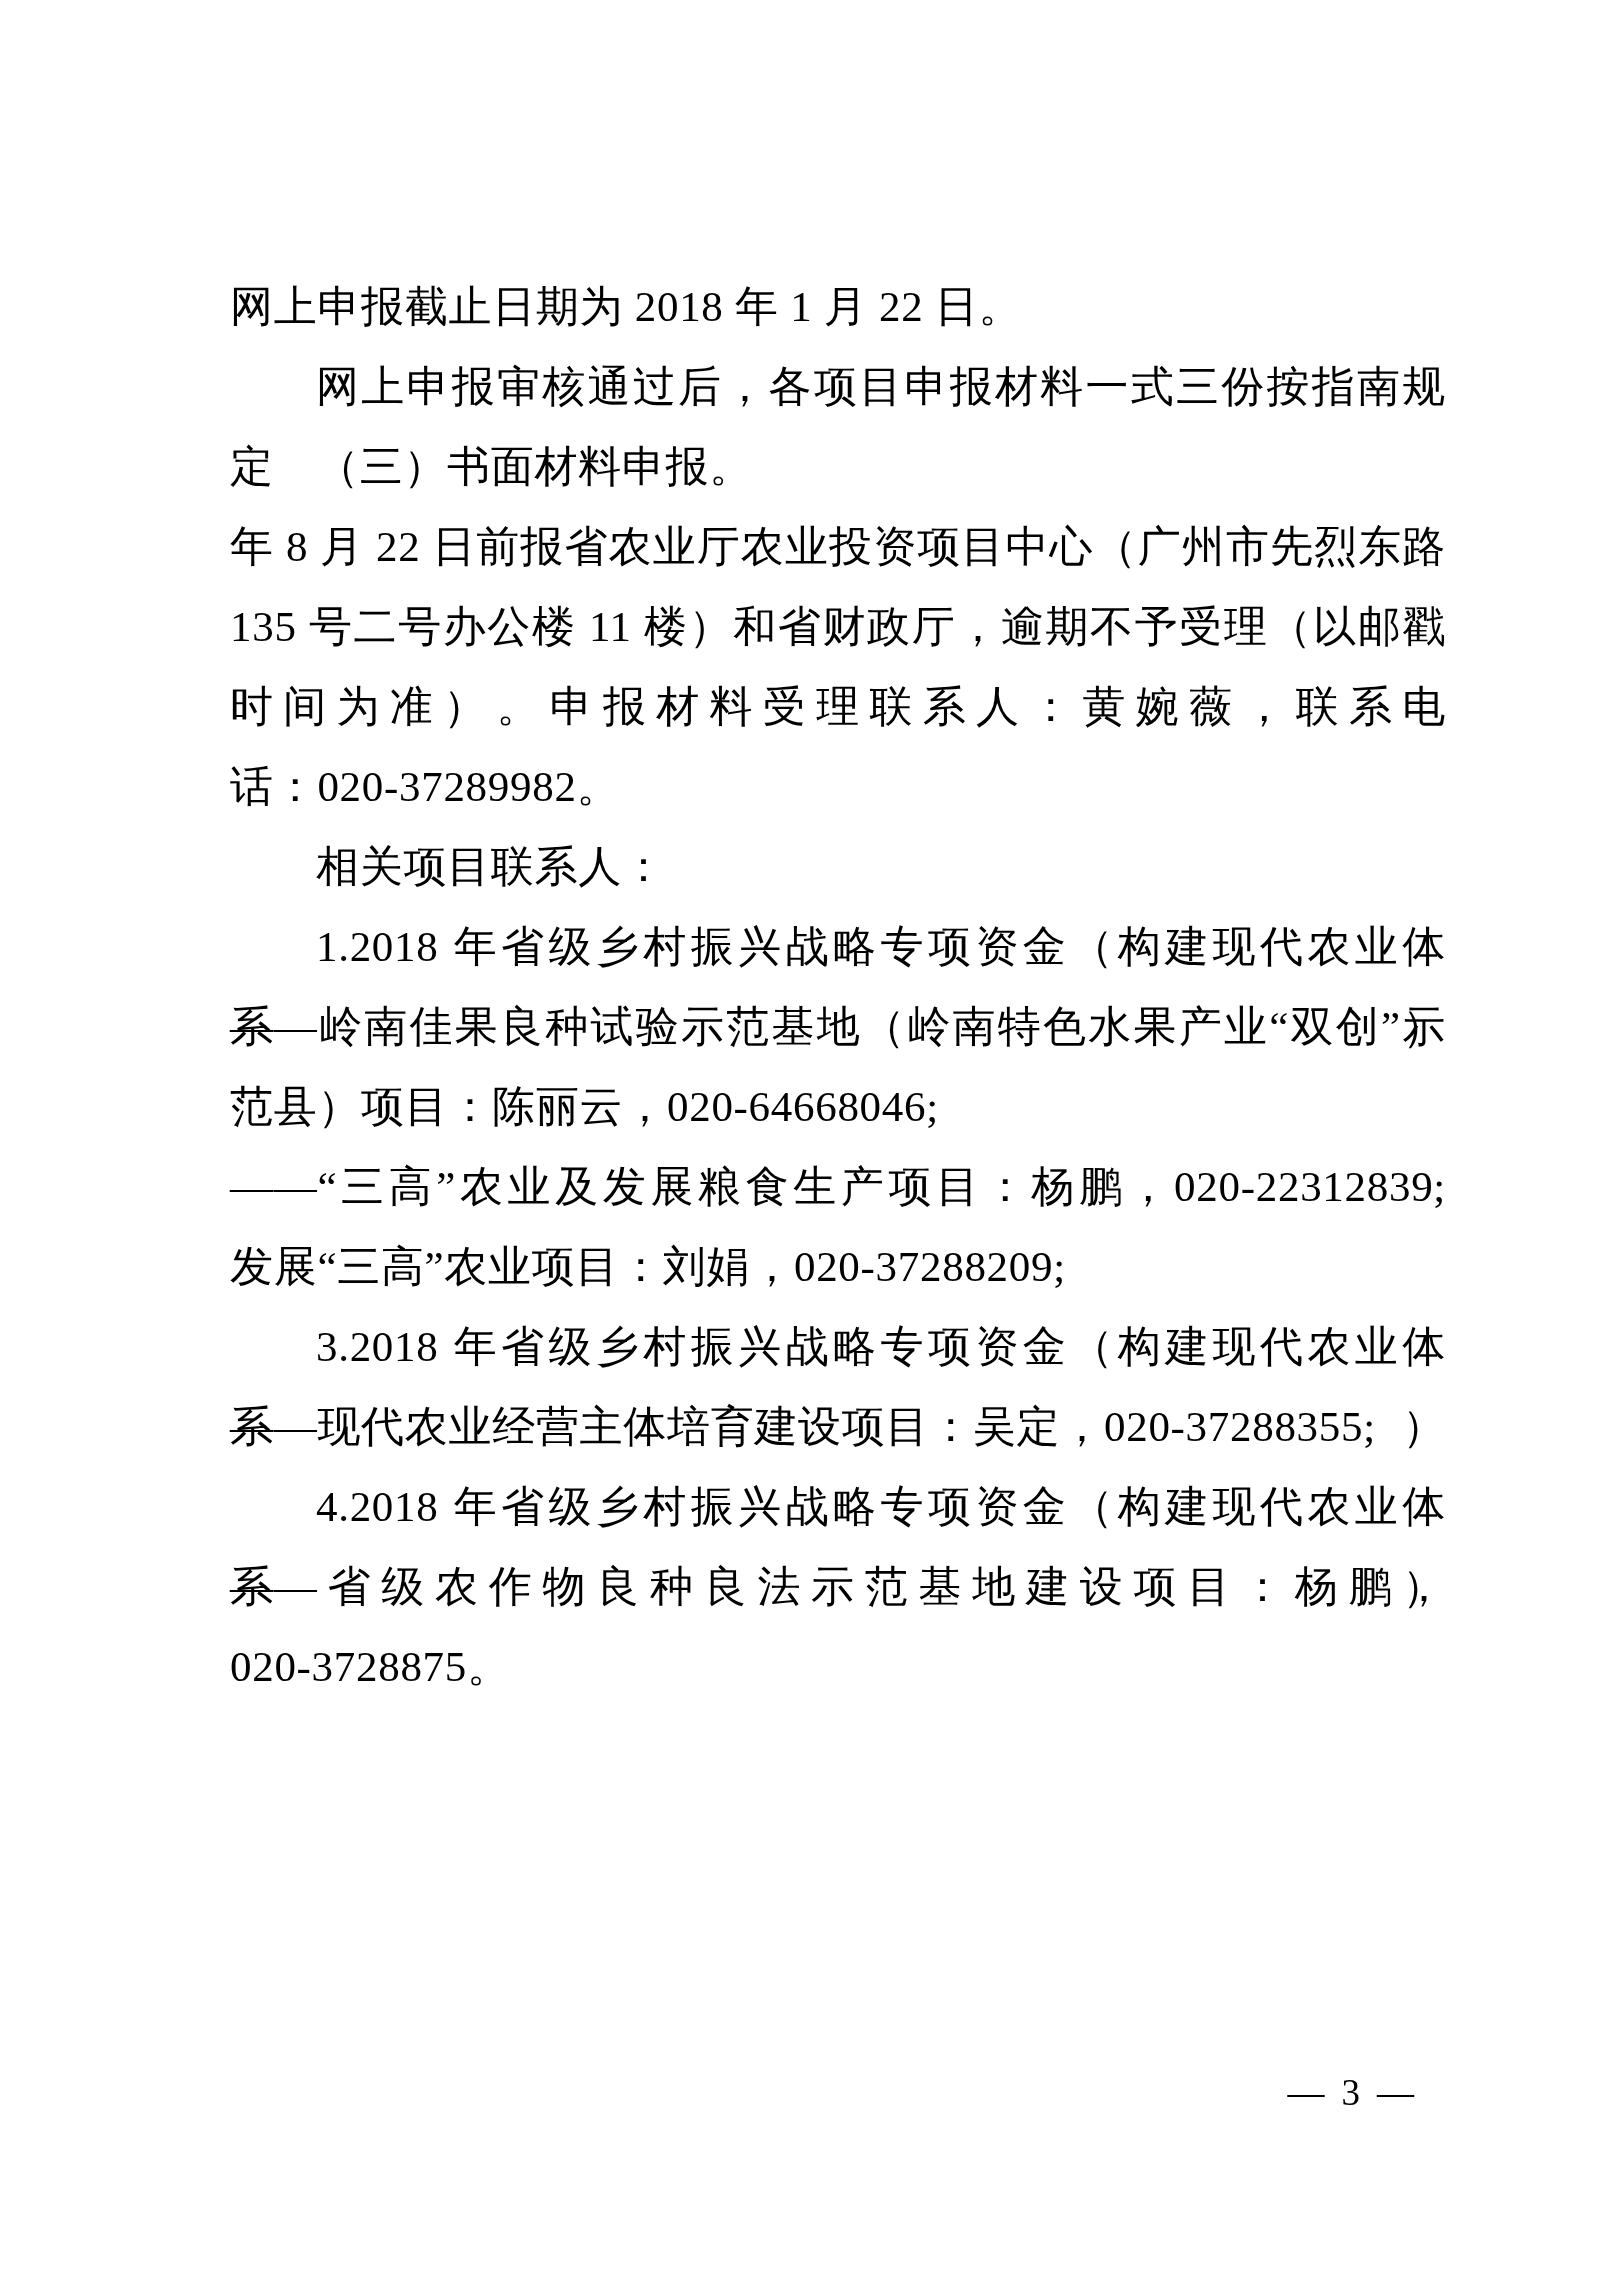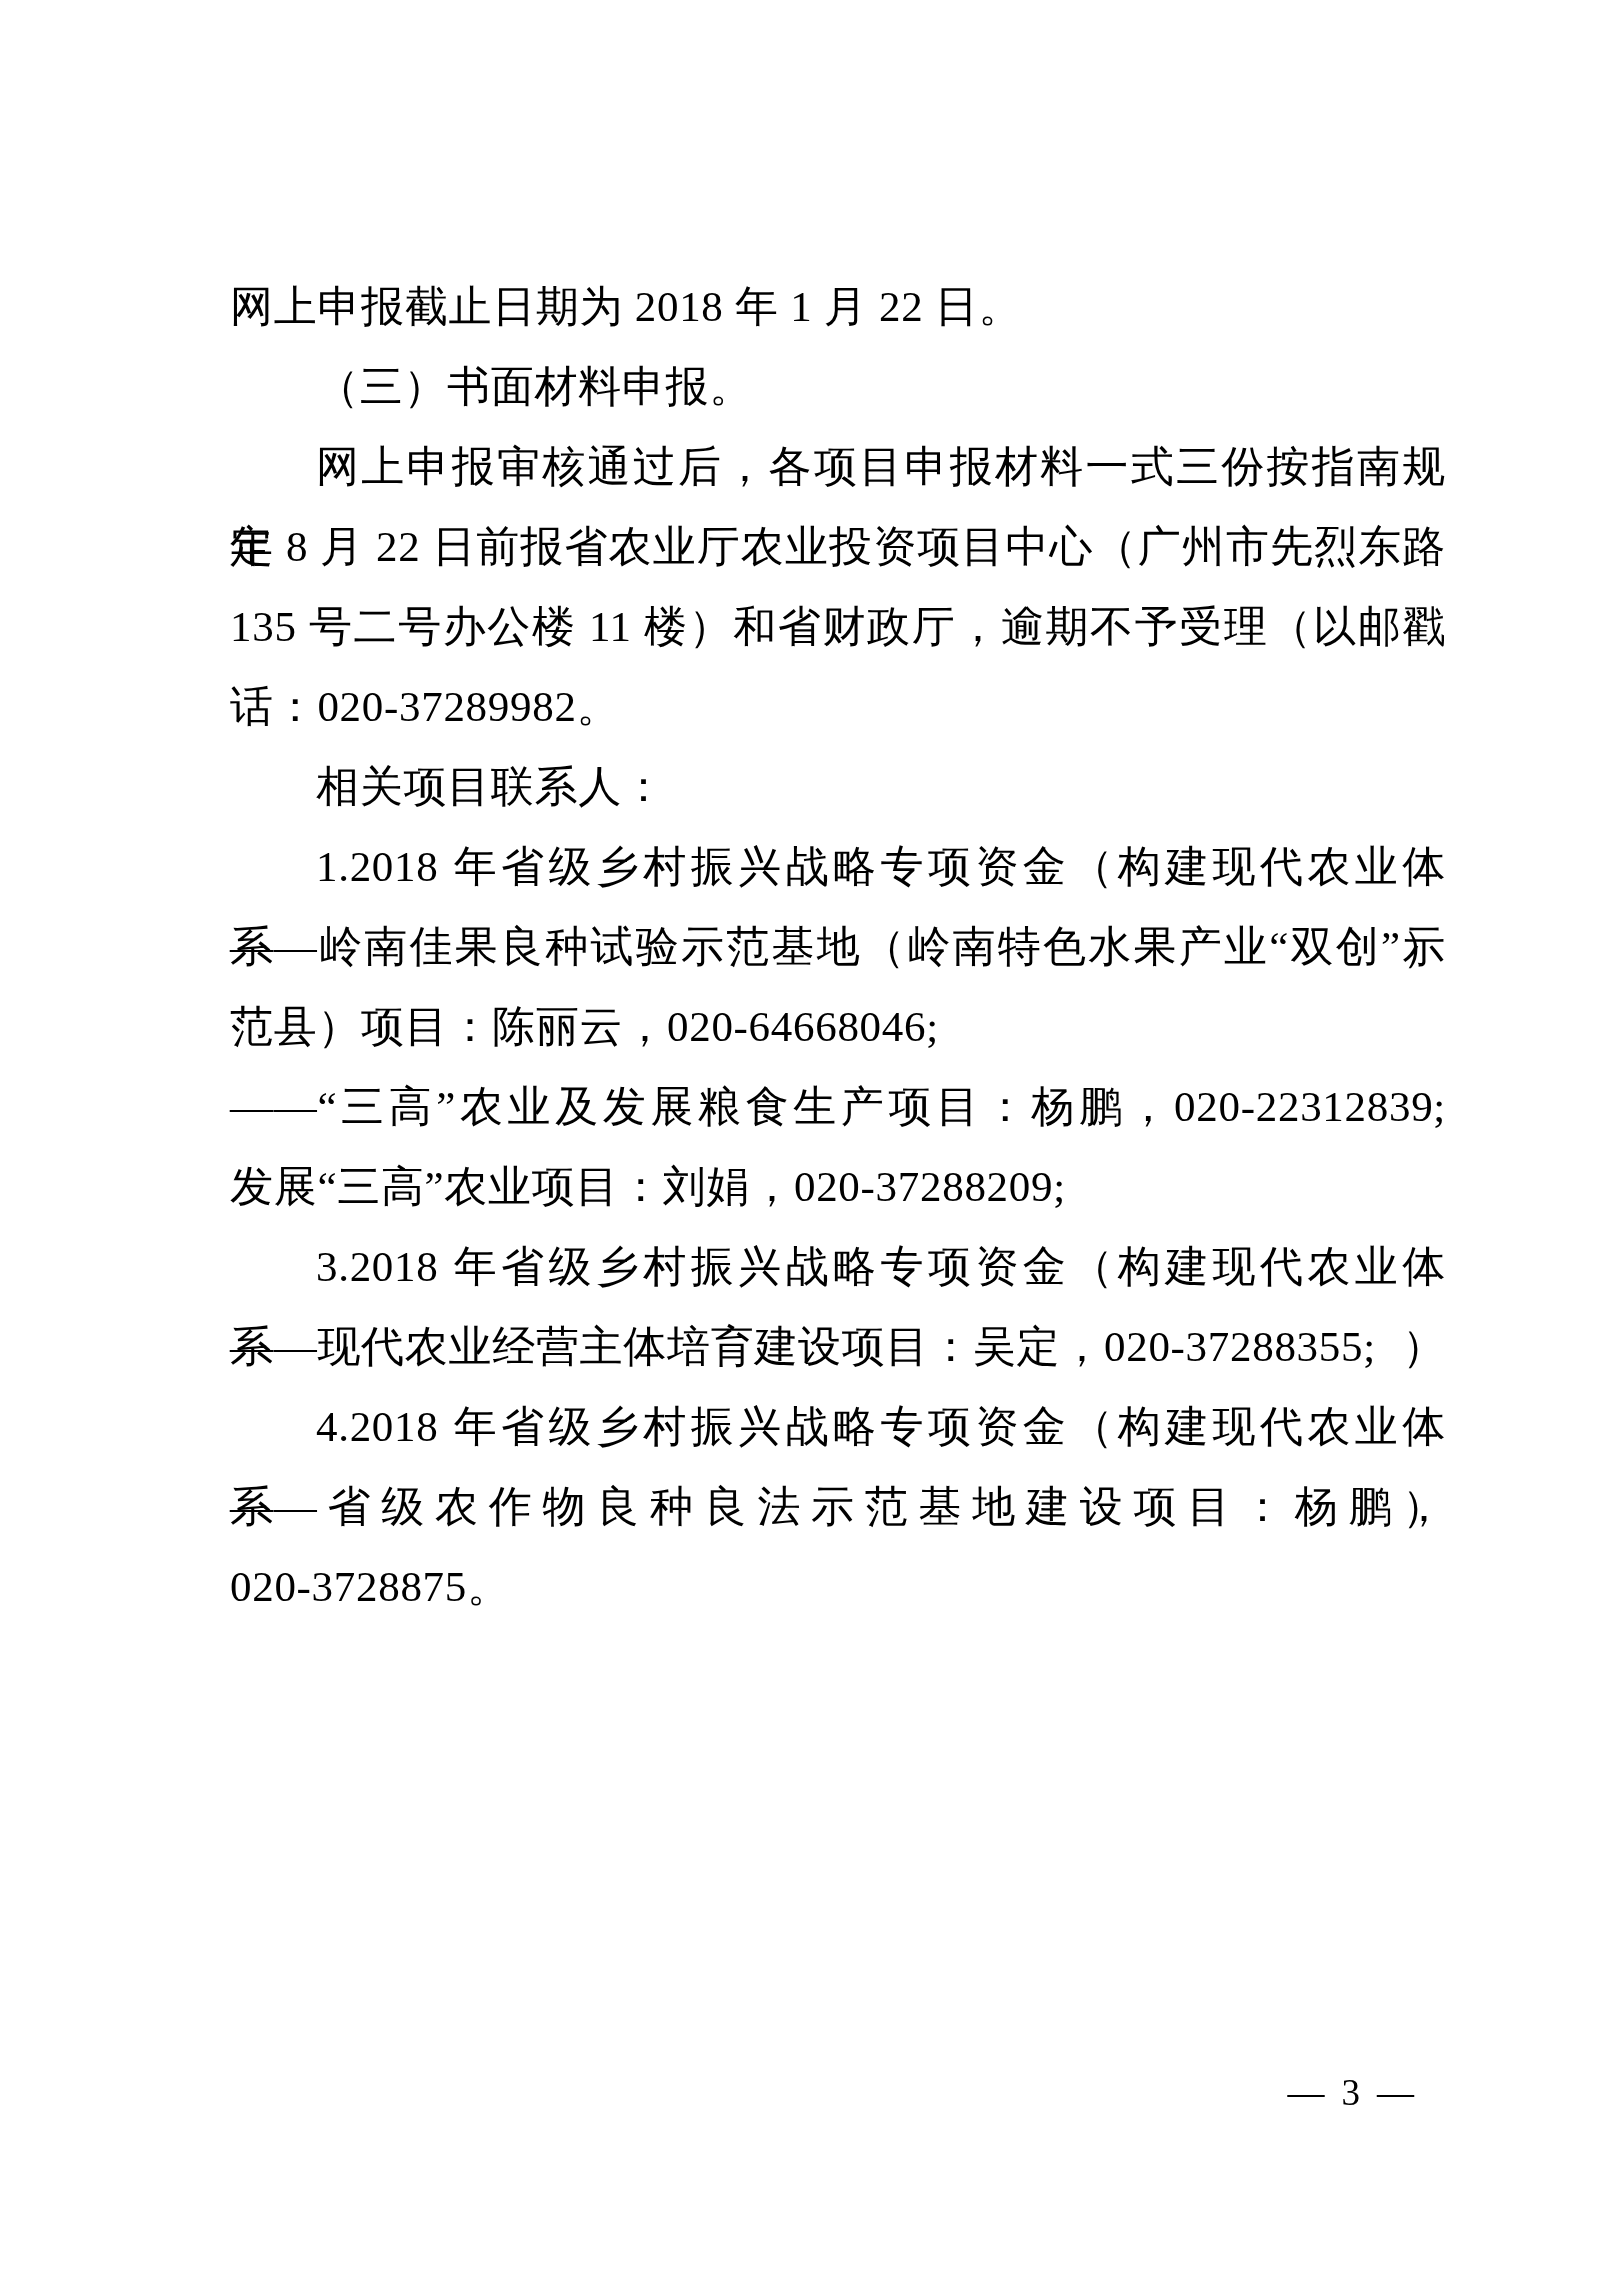--- a/index.html
+++ b/index.html
@@ -49,24 +49,25 @@
     letter-spacing: 3.9px;
     color: #000000;
   }
 </style>
 </head>
 <body>
 
 <div class="page">
   <div class="textblock" id="textblock">
       <div class="line">网上申报截止日期为 2018 年 1 月 22 日。</div>
+      <div class="line indent justify">网上申报审核通过后，各项目申报材料一式三份按指南规定</div>
       <div class="line indent">（三）书面材料申报。</div>
-      <div class="line indent justify">网上申报审核通过后，各项目申报材料一式三份按指南规定</div>
       <div class="line justify">年 8 月 22 日前报省农业厅农业投资项目中心（广州市先烈东路</div>
       <div class="line justify">135 号二号办公楼 11 楼）和省财政厅，逾期不予受理（以邮戳</div>
+      <div class="line justify">时间为准）。申报材料受理联系人：黄婉薇，联系电</div>
       <div class="line">话：020-37289982。</div>
       <div class="line indent">相关项目联系人：</div>
       <div class="line indent justify">1.2018 年省级乡村振兴战略专项资金（构建现代农业体系）</div>
       <div class="line justify">——岭南佳果良种试验示范基地（岭南特色水果产业“双创”示</div>
       <div class="line">范县）项目：陈丽云，020-64668046;</div>
       <div class="line justify">——“三高”农业及发展粮食生产项目：杨鹏，020-22312839;</div>
       <div class="line">发展“三高”农业项目：刘娟，020-37288209;</div>
       <div class="line indent justify">3.2018 年省级乡村振兴战略专项资金（构建现代农业体系）</div>
       <div class="line">——现代农业经营主体培育建设项目：吴定，020-37288355;</div>
       <div class="line indent justify">4.2018 年省级乡村振兴战略专项资金（构建现代农业体系）</div>

